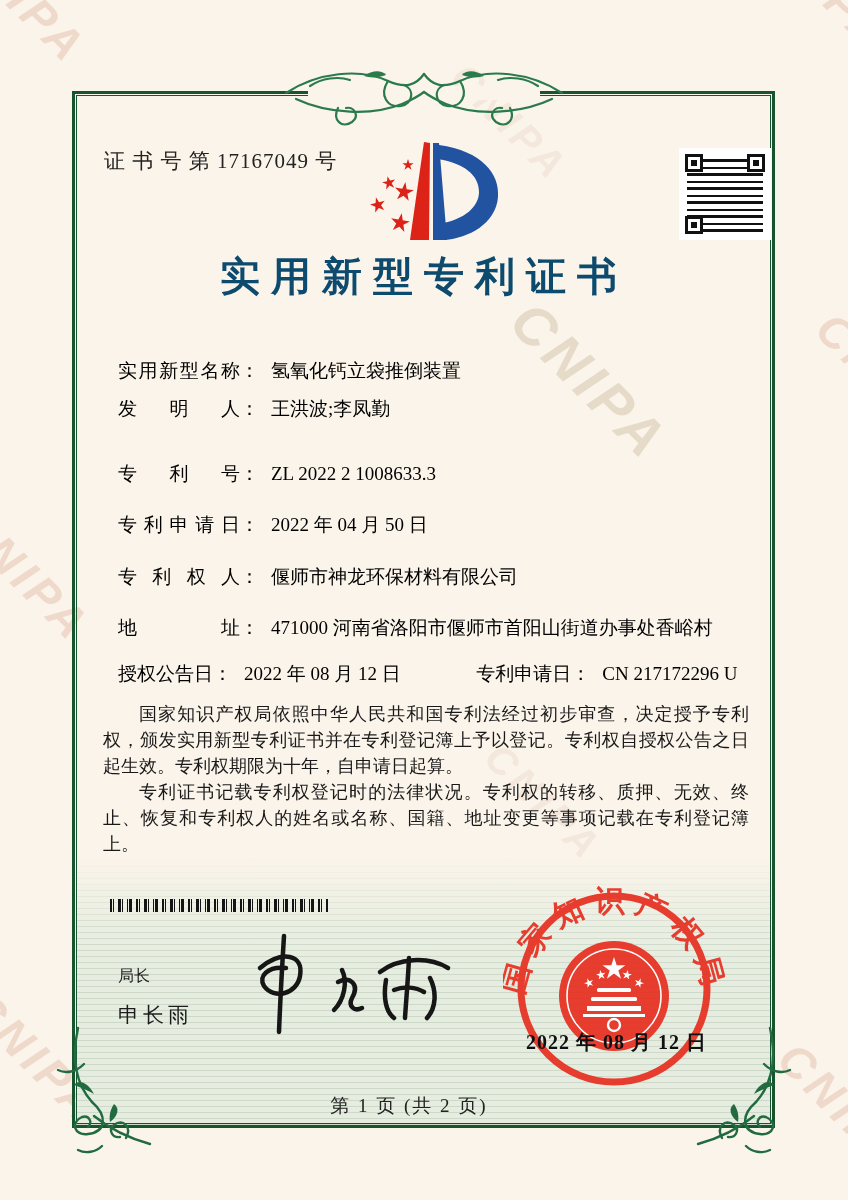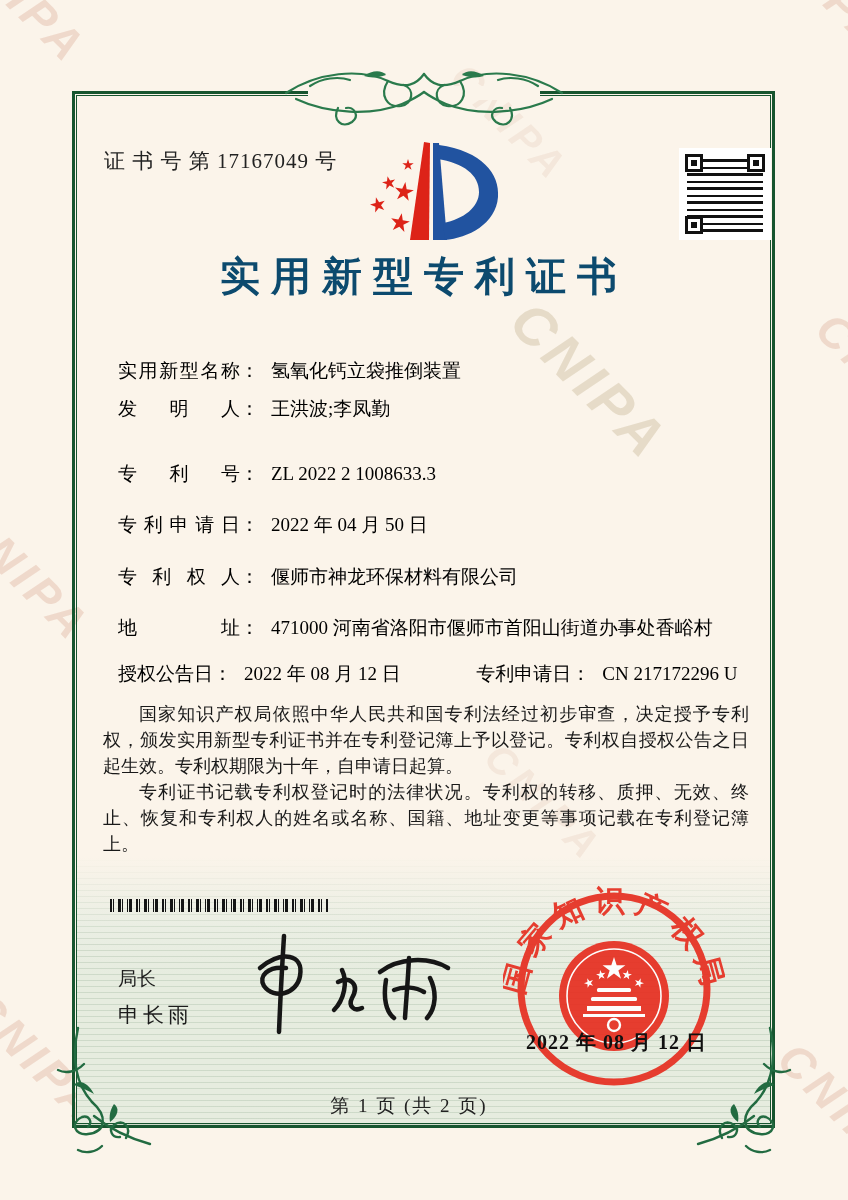--- a/index.html
+++ b/index.html
@@ -65,21 +65,21 @@
   .barcode{
     position:absolute;left:110px;top:899px;width:218px;height:13px;
     background:repeating-linear-gradient(90deg,
       #141414 0 2px, transparent 2px 3px,
       #141414 3px 4px, transparent 4px 8px,
       #141414 8px 11px, transparent 11px 12px,
       #141414 12px 13px, transparent 13px 17px,
       #141414 17px 18px, transparent 18px 19px,
       #141414 19px 22px, transparent 22px 26px);
   }
-  .director-title{position:absolute;left:118px;top:966px;font-size:19px;color:#1b1b1b;}
+  .director-title{position:absolute;left:118px;top:966px;font-size:16px;color:#1b1b1b;}
   .director-name{position:absolute;left:118px;top:1001px;font-size:21px;letter-spacing:4px;color:#1b1b1b;}
   .signature{position:absolute;left:246px;top:928px;width:215px;height:112px;}
   .seal{position:absolute;left:503px;top:878px;width:222px;height:222px;}
   .seal-date{
     position:absolute;left:514px;top:1029px;width:205px;text-align:center;
     font-size:20px;font-weight:bold;letter-spacing:1px;color:#101010;white-space:nowrap;
   }
   .page-num{position:absolute;left:57px;top:1093px;width:704px;text-align:center;font-size:19px;letter-spacing:2px;color:#222;}
   .cont-note{
     position:absolute;left:330px;top:1139px;background:#fffdf8;

